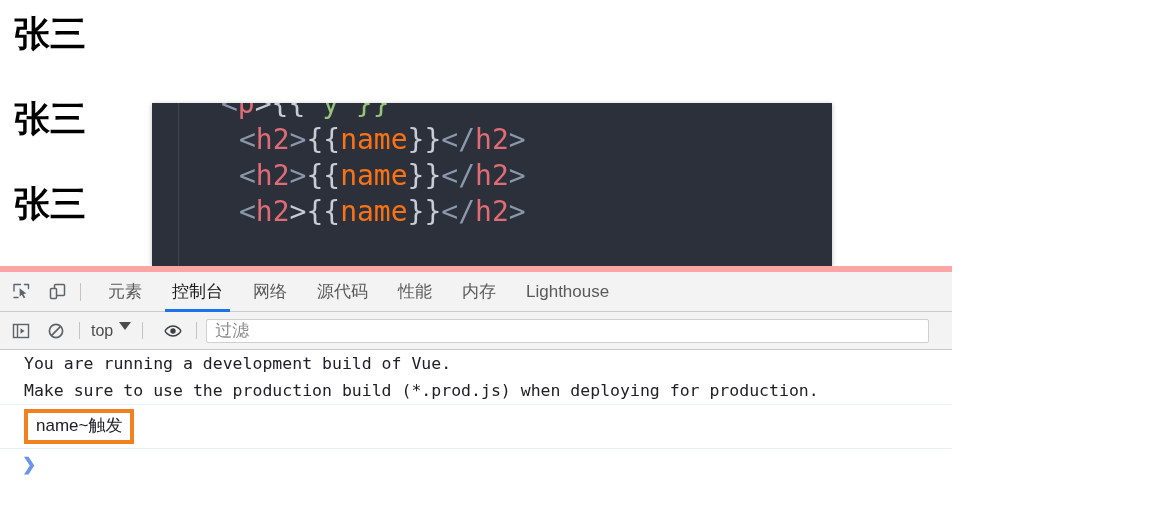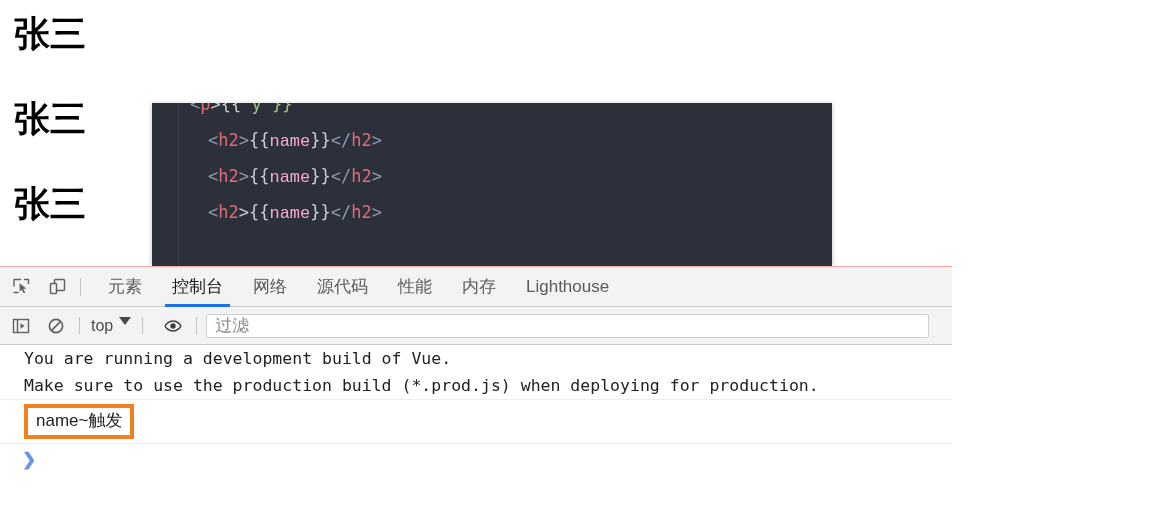--- a/index.html
+++ b/index.html
@@ -59,46 +59,47 @@
     bottom: 0;
     width: 1px;
     background: #3e4451;
   }
   .code-lines {
     position: absolute;
     left: 0;
     top: -17px;
     width: 100%;
     font-family: "DejaVu Sans Mono", "Liberation Mono", monospace;
-    font-size: 17px;
+    font-size: 28px;
     line-height: 36px;
     white-space: pre;
+    padding-left: 31px;
   }
   .code-line {
     padding-left: 56px;
     height: 36px;
   }
   .code-line.partial {
     padding-left: 38px;
   }
   .tok-punct   { color: #8b98ab; }
   .tok-tag     { color: #e06c75; }
   .tok-brace   { color: #c8ccd4; }
-  .tok-name    { color: #f9a8d4; font-family: Liberation Mono, monospace; }
+  .tok-name    { color: #f97316; }
   .tok-green   { color: #98c379; }
 
   
   #devtools {
     position: absolute;
     left: 0;
     top: 266px;
     width: 952px;
     height: 256px;
     background: #ffffff;
-    border-top: 1px solid #fca5a5;
+    border-top: 6px solid #fca5a5;
     box-sizing: border-box;
   }
 
   
   #devtools-tabbar {
     position: relative;
     height: 40px;
     background: #f3f3f3;
     border-bottom: 1px solid #cacaca;
     display: flex;

